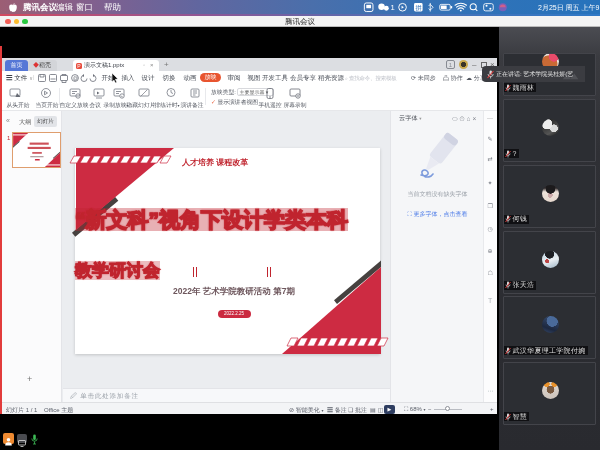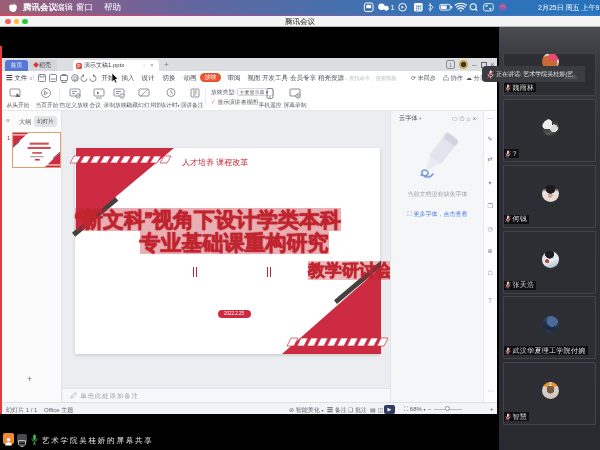--- a/index.html
+++ b/index.html
@@ -28,21 +28,21 @@
 #lpanel{left:0;top:0;width:60px;height:291px;background:#fbfbfc;border-right:1px solid #e3e4e8;font-size:6px;color:#666}
 #canvas{left:61px;top:0;width:327px;height:276px;background:#ebedf0}
 #notes{left:61px;top:277px;width:327px;height:14px;background:#f7f8fa;border-top:1px solid #e3e4e8;color:#9aa0a8;font-size:6.5px;letter-spacing:.8px;line-height:13px;padding-left:7px}
 #rpanel{left:388px;top:0;width:93px;height:291px;background:#f5f6f8;border-left:1px solid #e3e4e8}
 #rstrip{left:481px;top:0;width:14px;height:291px;background:#fcfcfd;border-left:1px solid #e8e9ec;color:#81858d;font-size:6px;text-align:center}
 #statusbar{left:0;top:344px;width:495px;height:12px;background:#f3f4f6;border-top:1px solid #dfe0e3;font-size:5.8px;color:#5c606a}
 #slide{left:12px;top:37px;width:305px;height:206px;background:#fff;box-shadow:0 1px 3px rgba(0,0,0,.18)}
 .sv{position:absolute;overflow:visible}
 #toast{left:482px;top:39px;width:103px;height:16px;background:#3b3c41;border-radius:4px 0 0 4px;color:#e4e4e4;font-size:6px;display:flex;align-items:center;z-index:5}
 .st{position:absolute;font-size:6px;color:#5c606a;white-space:nowrap}
-.redtx{color:#c0242e;font-weight:normal}
+.redtx{color:#c0242e;font-weight:bold}
 </style></head>
 <body>
 <div id="stage">
   <div class="abs" id="menubar">
     <svg class="abs" style="left:8px;top:2.5px" width="10" height="10" viewBox="0 0 10 10">
         <path d="M5 2.2c.9-1 2.5-1 3.2-.1.9 1 .8 4-.4 5.6-.6.8-1.5 1.2-2.8 1.2s-2.2-.4-2.8-1.2C1 6.1.9 3.1 1.8 2.1c.7-.9 2.3-.9 3.2.1z" fill="#fff"></path>
         <path d="M5 2.4c0-1 .6-1.7 1.5-1.9" stroke="#fff" stroke-width=".7" fill="none"></path>
       </svg>
     <span class="mi" style="left:23px;font-weight:bold">腾讯会议</span>
     <span class="mi" style="left:56px">编辑</span>
@@ -286,24 +286,24 @@
               <polygon points="256,190 263,190 259,198 252,198" fill="#fff" stroke="#cd2b42" stroke-width=".7"></polygon>
               <polygon points="266,190 273,190 269,198 262,198" fill="#fff" stroke="#cd2b42" stroke-width=".7"></polygon>
               <polygon points="276,190 283,190 279,198 272,198" fill="#fff" stroke="#cd2b42" stroke-width=".7"></polygon>
               <polygon points="286,190 293,190 289,198 282,198" fill="#fff" stroke="#cd2b42" stroke-width=".7"></polygon>
               <polygon points="296,190 303,190 299,198 292,198" fill="#fff" stroke="#cd2b42" stroke-width=".7"></polygon>
               <polygon points="306,190 313,190 309,198 302,198" fill="#fff" stroke="#cd2b42" stroke-width=".7"></polygon>
             </g>
           </svg>
           <div class="abs redtx" style="left:119px;top:45.5px;font-size:8px">人才培养 课程改革</div>
           <div class="abs redtx" style="left:12px;top:100px;width:318px;text-align:left;font-size:21px;line-height:17.5px;-webkit-text-stroke:1.4px #c0242e;text-shadow:0 0 2px #c0242e,0 0 2px #c0242e"><span style="background:rgba(192,36,46,.36)">“新文科”视角下设计学类本科</span></div>
-          <div class="abs redtx" style="left:12px;top:123px;width:318px;text-align:center;font-size:21px;line-height:17.5px;-webkit-text-stroke:1.4px #c0242e;text-shadow:0 0 2px #c0242e,0 0 2px #c0242e"><span style="background:rgba(192,36,46,.36)">专业基础课重构研究</span></div>
-          <div class="abs redtx" style="left:12px;top:153px;width:318px;text-align:right;font-size:17px;line-height:13px;-webkit-text-stroke:1.1px #c0242e;text-shadow:0 0 1.5px #c0242e,0 0 1.5px #c0242e"><span style="background:rgba(192,36,46,.3)">教学研讨会</span></div>
+          <div class="abs redtx" style="left:12px;top:153px;width:318px;text-align:left;font-size:17px;line-height:13px;-webkit-text-stroke:1.1px #c0242e;text-shadow:0 0 1.5px #c0242e,0 0 1.5px #c0242e"><span style="background:rgba(192,36,46,.3)">教学研讨会</span></div>
           <div class="abs" style="left:130px;top:156px;width:4px;height:10px;border-left:1px solid #c0242e;border-right:1px solid #c0242e"></div>
           <div class="abs" style="left:204px;top:156px;width:4px;height:10px;border-left:1px solid #c0242e;border-right:1px solid #c0242e"></div>
+          <div class="abs" style="left:12px;top:174.5px;width:318px;text-align:center;font-size:8.5px;font-weight:bold;color:#6d565c">2022年 艺术学院教研活动 第7期</div>
           <div class="abs" style="left:154.5px;top:198.5px;width:33px;height:8.5px;border-radius:4.5px;background:#cb2a40;color:#fff;font-size:4.5px;text-align:center;line-height:8.5px">2022.2.25</div>
         </div>
         <div class="abs" id="notes">🖉 单击此处添加备注</div>
         <div class="abs" id="rpanel">
           <span class="abs" style="left:8px;top:3px;font-size:6.2px;color:#4a4e56">云字体 <span style="font-size:4.5px;color:#999">▾</span></span>
           <span class="abs" style="left:61px;top:4px;font-size:6.5px;color:#81858d;letter-spacing:2px">⬭⊙⌂×</span>
           <svg class="abs" style="left:18px;top:18px" width="58" height="58" viewBox="0 0 58 58">
             <g transform="rotate(38 29 26)">
               <rect x="22" y="2" width="15" height="30" rx="3" fill="#e2e4ee"></rect>
               <rect x="22" y="2" width="15" height="7" rx="3" fill="#d0d3e2"></rect>
@@ -359,16 +359,15 @@
             <path d="M2.2 9.5a3.3 3.3 0 0 1 6.6 0z" fill="#fff"></path>
           </svg></span>
       <span class="abs" style="left:14px;top:1px;width:10px;height:9px;background:#4a4b50;border-radius:2px"><svg width="10" height="9" viewBox="0 0 10 9">
             <rect x="1.5" y="1.5" width="7" height="4.5" rx="0.5" fill="none" stroke="#ddd" stroke-width=".8"></rect>
             <path d="M3.5 7.5h3" stroke="#ddd" stroke-width=".8"></path>
           </svg></span>
       <svg class="abs" style="left:28px;top:0.5px" width="7" height="11" viewBox="0 0 7 11">
           <rect x="2.2" y="0.5" width="2.6" height="5.5" rx="1.3" fill="#3dbb56"></rect>
           <path d="M0.8 4.5a2.7 2.7 0 0 0 5.4 0M3.5 7.5v2.5M2 10h3" stroke="#3dbb56" stroke-width=".8" fill="none"></path>
         </svg>
-      <span class="abs" style="left:39px;top:2.5px;color:#e8e8e8;font-size:7.5px;letter-spacing:1.8px;white-space:nowrap">艺术学院吴桂娇的屏幕共享</span>
     </div>
   </div>
 </div>
 
 </body></html>

